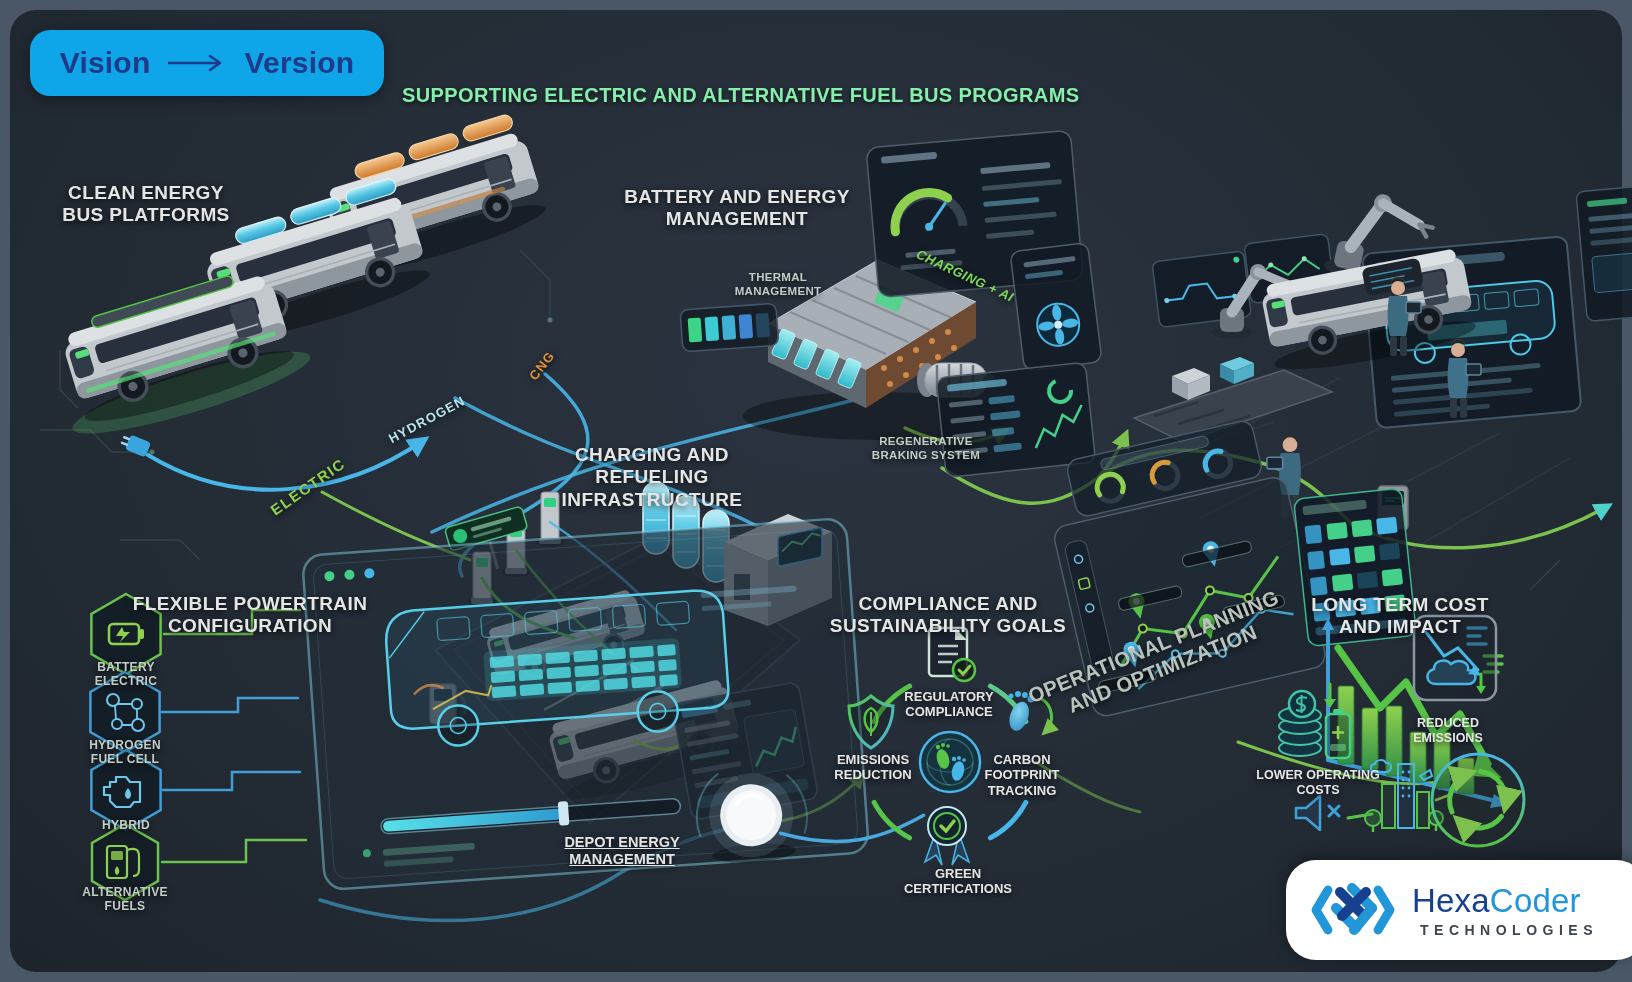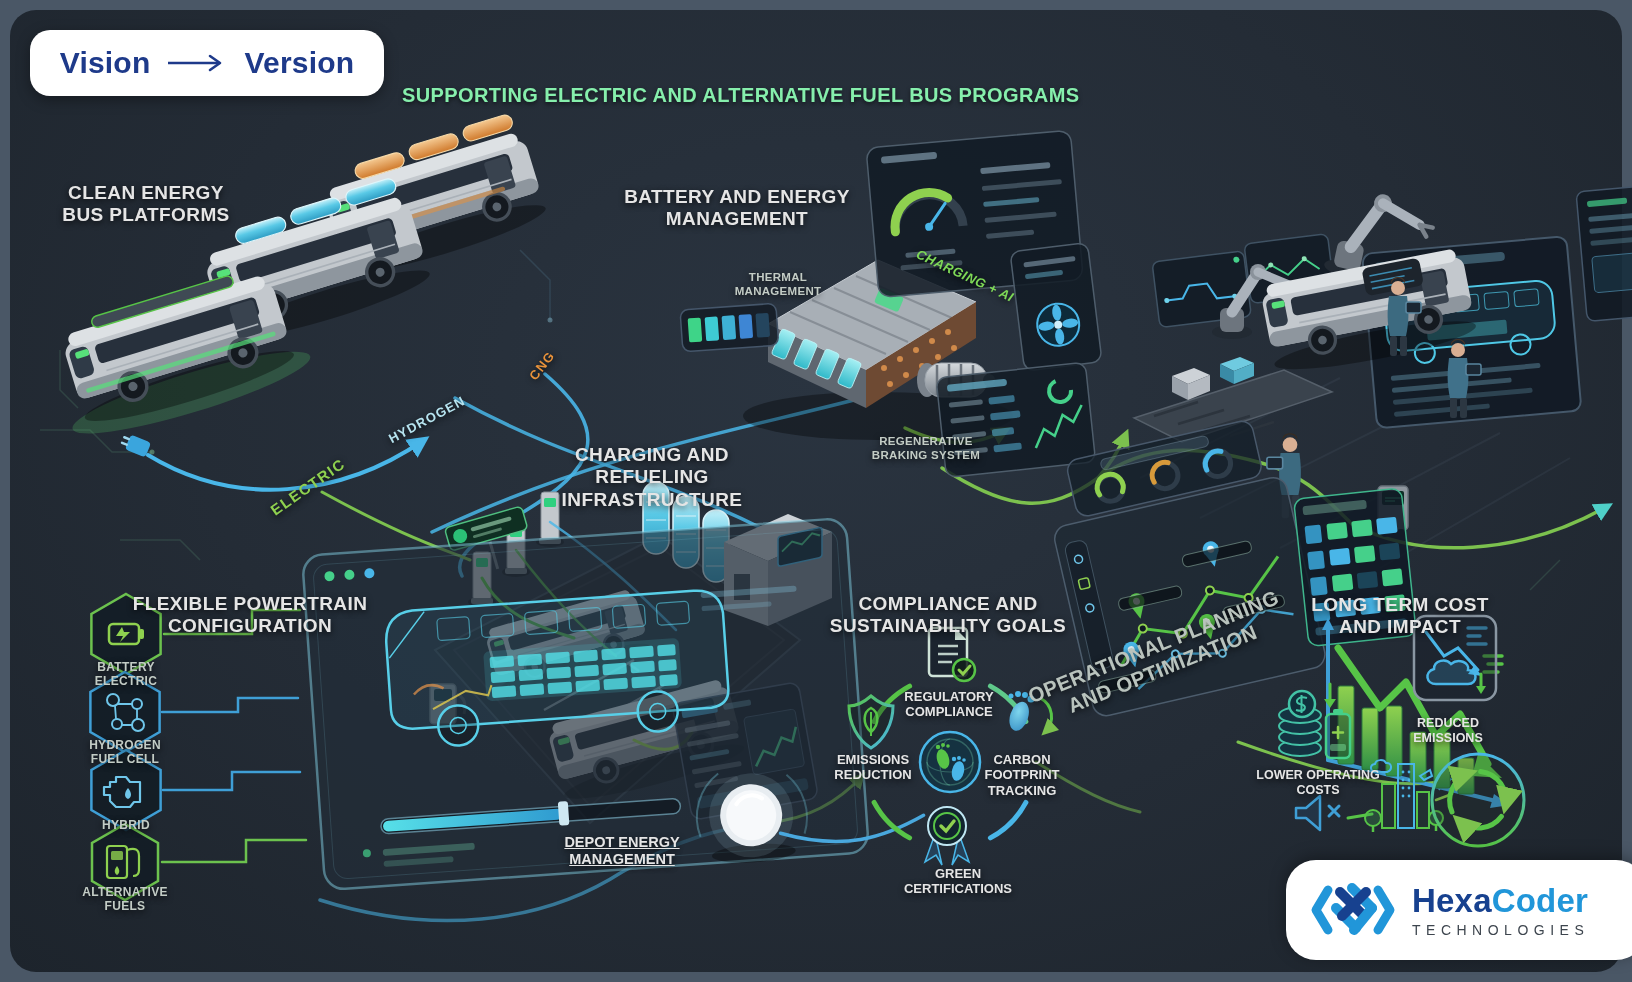--- a/index.html
+++ b/index.html
@@ -3,39 +3,39 @@
 <meta charset="utf-8">
 <style>
   html,body{margin:0;padding:0;background:#39434f;}
   *{box-sizing:border-box;}
   .frame{position:relative;width:1632px;height:982px;background:#4a5766;overflow:hidden;
          font-family:"Liberation Sans",sans-serif;}
   .canvas{position:absolute;left:10px;top:10px;right:10px;bottom:10px;border-radius:26px;
           background:radial-gradient(ellipse at 50% 38%, #2a3440 0%, #242c36 55%, #1d242c 100%);
           overflow:hidden;}
   .art{position:absolute;left:0;top:0;width:1632px;height:982px;pointer-events:none;}
-  .badge{position:absolute;left:30px;top:30px;width:354px;height:66px;background:#ffffff;
+  .badge{position:absolute;left:30px;top:30px;width:354px;height:66px;background:#0ea5e9;
          border-radius:20px;display:flex;align-items:center;justify-content:center;gap:16px;
          box-shadow:0 4px 14px rgba(0,0,0,.35);}
   .badge .word{font-size:30px;font-weight:800;color:#1e3a8a;letter-spacing:.2px;}
   .title{position:absolute;left:402px;top:84px;font-size:20px;font-weight:700;color:#86efac;
          letter-spacing:.4px;text-shadow:0 2px 4px rgba(0,0,0,.6);white-space:nowrap;text-align:center;}
   .lbl{position:absolute;font-weight:700;color:#e5e5e5;text-align:center;white-space:pre-line;
        line-height:1.18;text-shadow:0 2px 6px rgba(0,0,0,.75);transform:translateX(-50%);}
   .h1{font-size:19px;letter-spacing:.4px;}
   .sub{font-size:11.5px;color:#c3ccc5;letter-spacing:.3px;}
   .tag{font-size:13px;letter-spacing:1.2px;}
   .logo-card{position:absolute;left:1286px;top:860px;width:360px;height:100px;background:#ffffff;
              border-radius:30px;display:flex;align-items:center;padding-left:24px;gap:16px;
              box-shadow:0 -3px 16px rgba(0,0,0,.35);}
   .logo-text{display:flex;flex-direction:column;line-height:1;}
-  .logo-name{font-size:33px;font-weight:700;letter-spacing:.2px;}
+  .logo-name{font-size:33px;font-weight:400;letter-spacing:.2px;}
   .logo-name .a{color:#17418f;}
   .logo-name .b{color:#2196d9;}
-  .logo-tag{font-size:14px;font-weight:400;color:#3d454e;letter-spacing:5.5px;margin-top:6px;}
+  .logo-tag{font-size:14px;font-weight:700;color:#3d454e;letter-spacing:5.5px;margin-top:6px;margin-left:8px;}
 </style>
 </head>
 <body>
 
 <div class="frame">
   <div class="canvas"></div>
 
   <svg class="art" viewBox="0 0 1632 982" xmlns="http://www.w3.org/2000/svg">
     <defs>
       <marker id="mg" viewBox="0 0 10 10" refX="7" refY="5" markerWidth="5.5" markerHeight="5.5" orient="auto-start-reverse">

